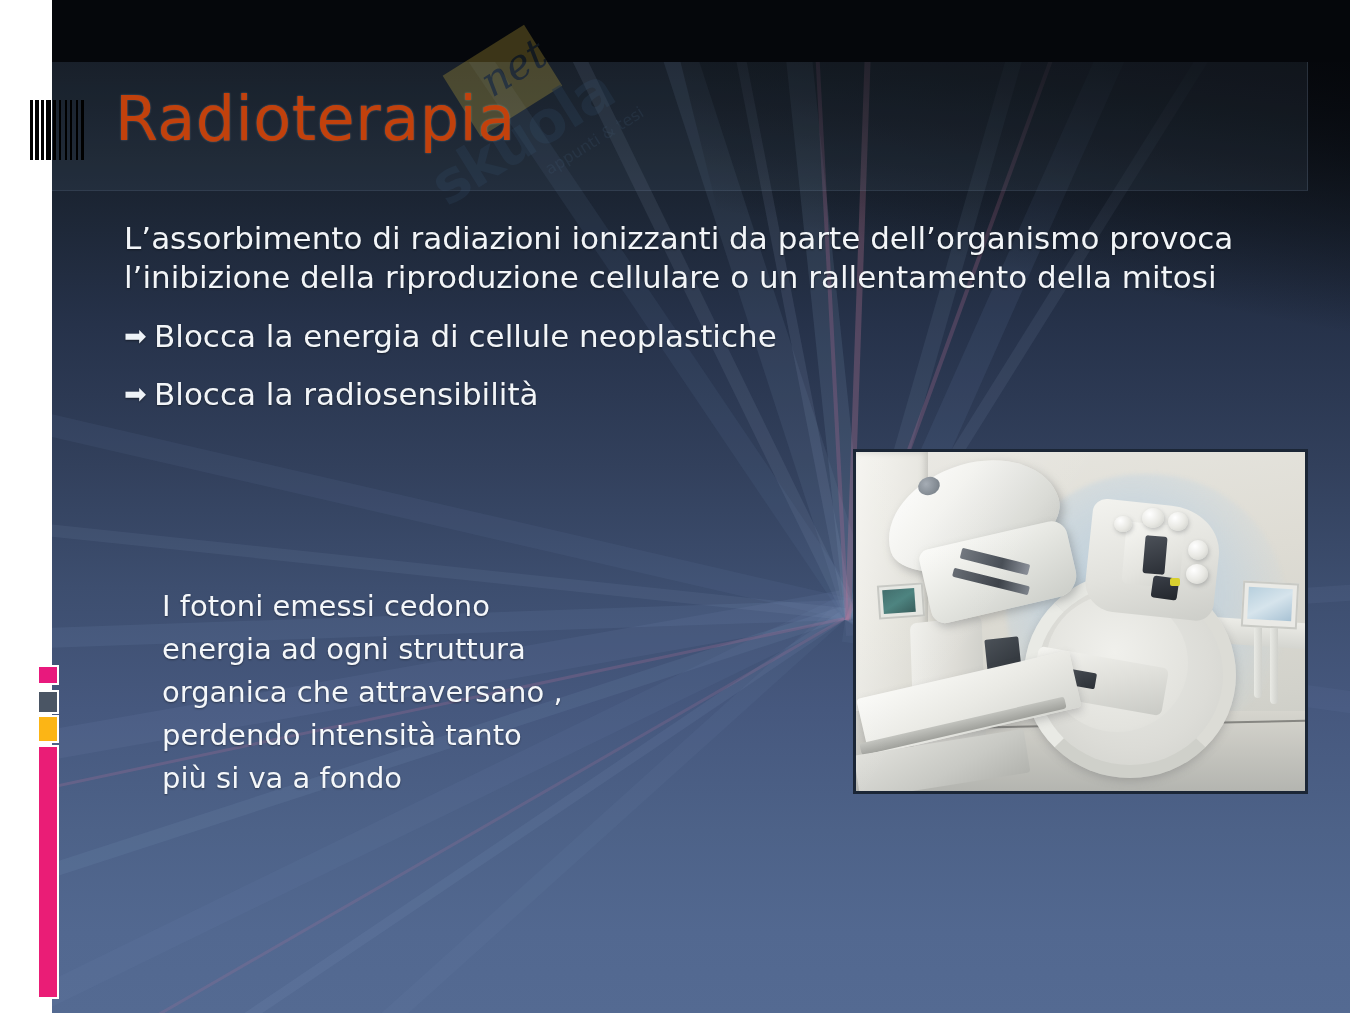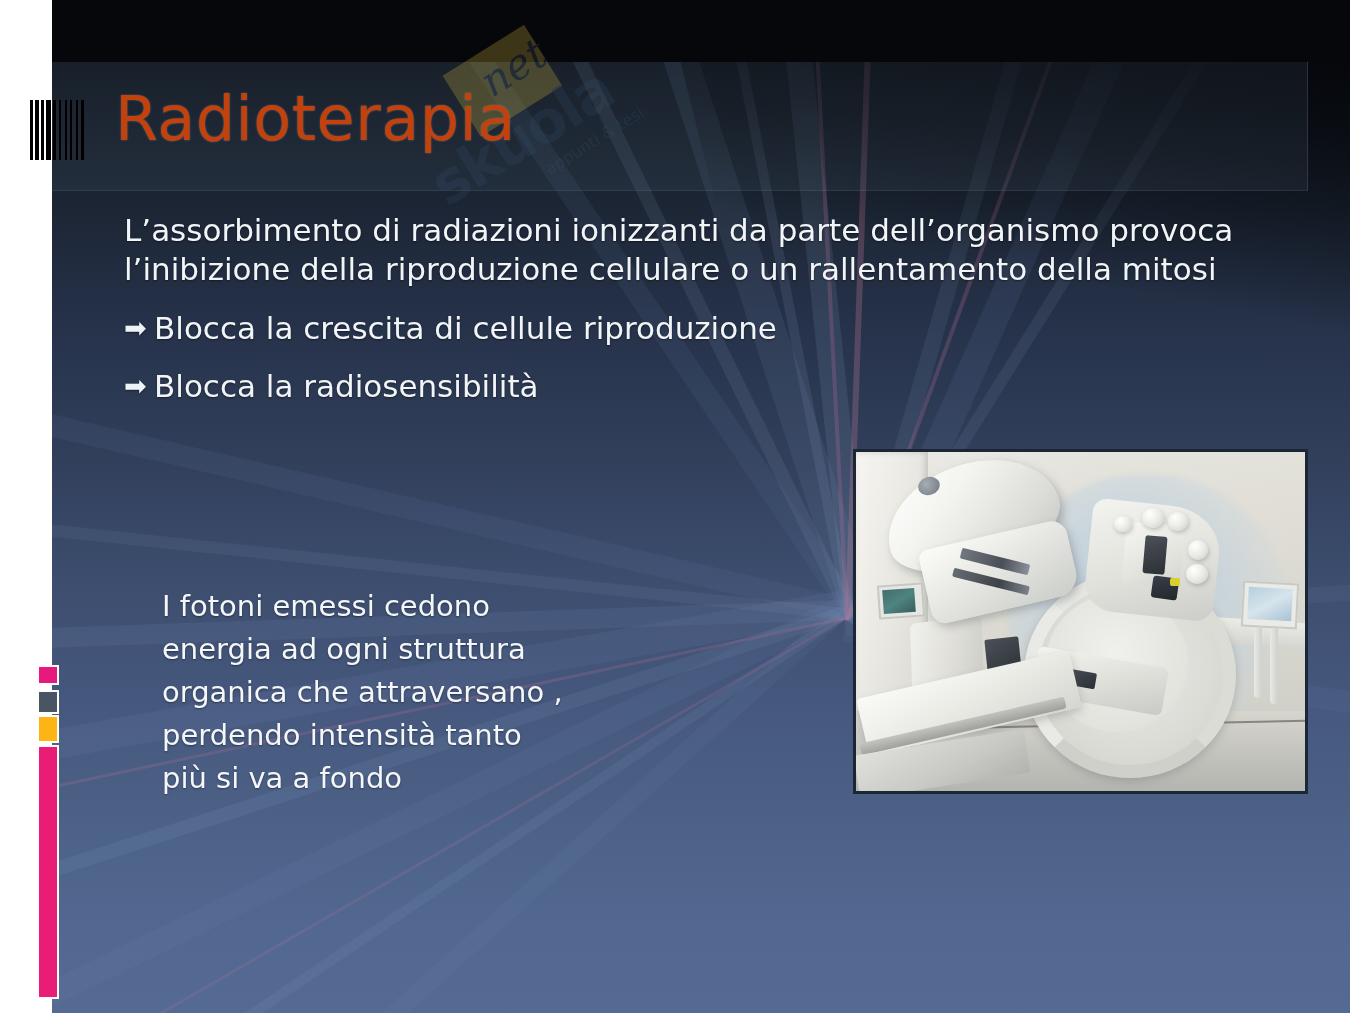--- a/index.html
+++ b/index.html
@@ -180,21 +180,21 @@
     position: absolute;
     left: 124px; top: 211px;
     width: 1160px;
   }
   .para {
     font-size: 31px;
     line-height: 39px;
     color: #f2f5f8;
     font-family: "DejaVu Sans", sans-serif;
     font-weight: 400;
-    margin: 0 0 18px 0;
+    margin: 8px 0 18px 0;
     text-shadow: 0 1px 2px rgba(0,0,0,0.45);
   }
   .bullet-row {
     display: flex;
     align-items: flex-start;
     margin-bottom: 16px;
   }
   .bullet-glyph {
     flex: 0 0 auto;
     width: 30px;
@@ -517,21 +517,21 @@
       <i style="width: 2px; background: transparent;"></i>
     </div>
 
   <div class="title-text">Radioterapia</div>
 
   <div class="body-block">
     <p class="para">L’assorbimento di radiazioni ionizzanti da parte dell’organismo provoca l’inibizione della riproduzione cellulare o un rallentamento della mitosi</p>
 
     <div class="bullet-row">
       <span class="bullet-glyph">➡</span>
-      <span class="bullet-text">Blocca la crescita di cellule riproduzione</span>
+      <span class="bullet-text">Blocca la energia di cellule neoplastiche</span>
     </div>
 
     <div class="bullet-row">
       <span class="bullet-glyph">➡</span>
       <span class="bullet-text">Blocca la radiosensibilità</span>
     </div>
   </div>
 
   <div class="caption-block">I fotoni emessi cedono
 energia ad ogni struttura

